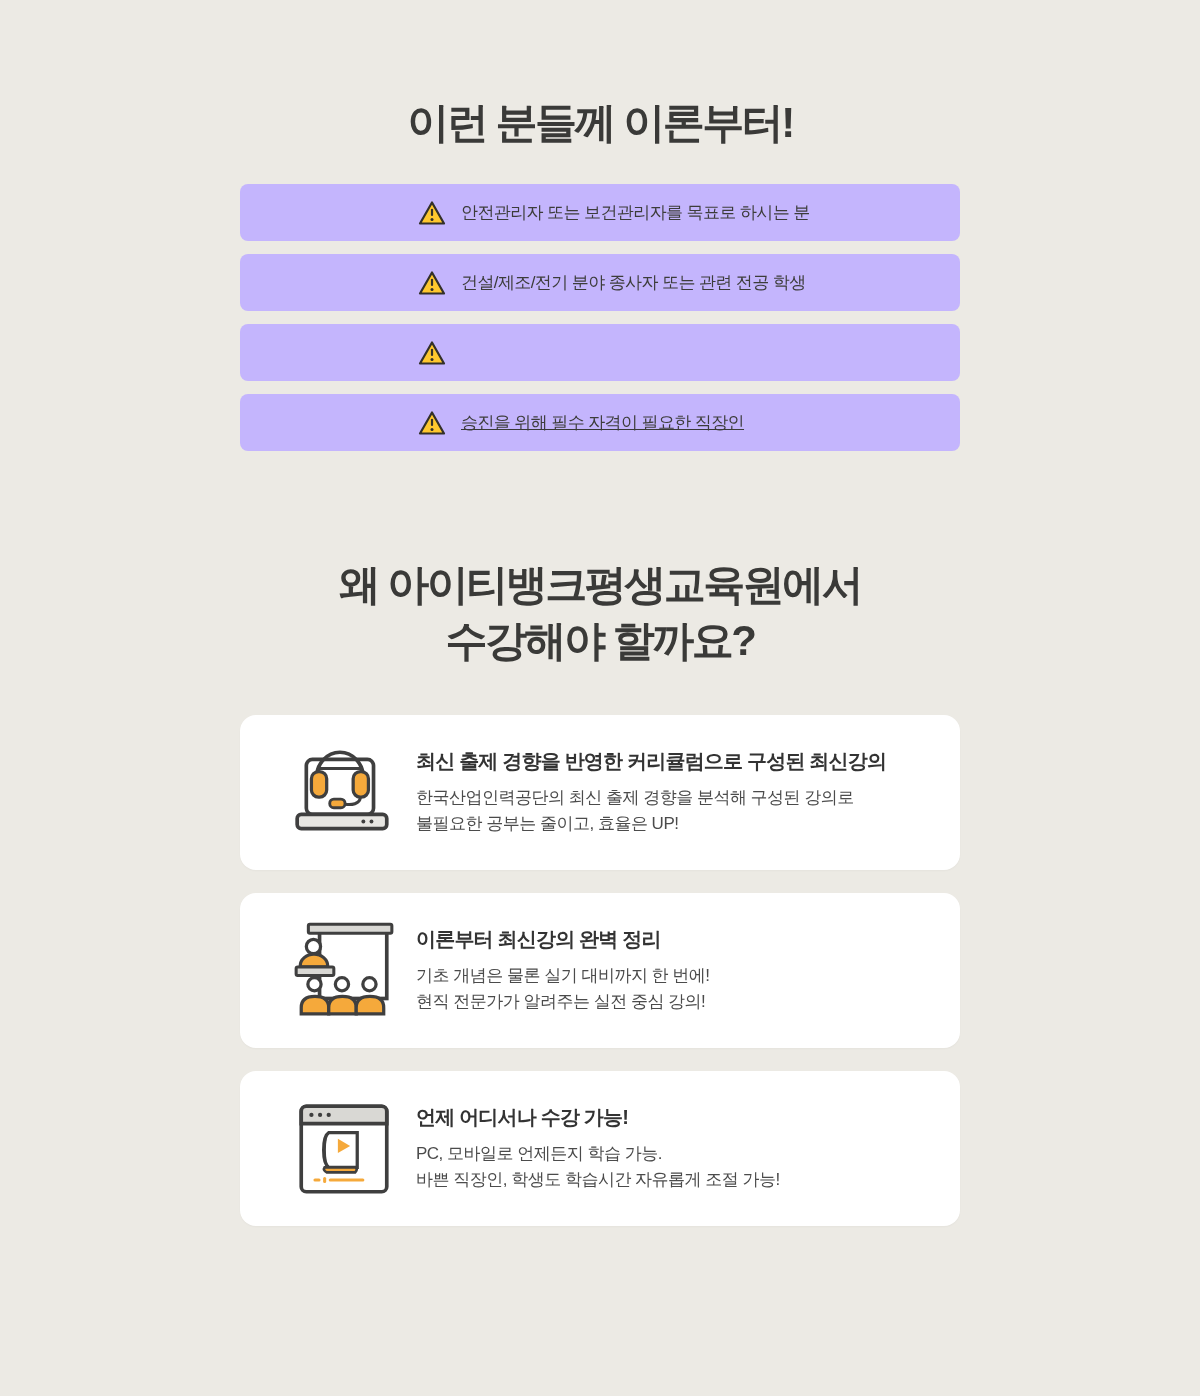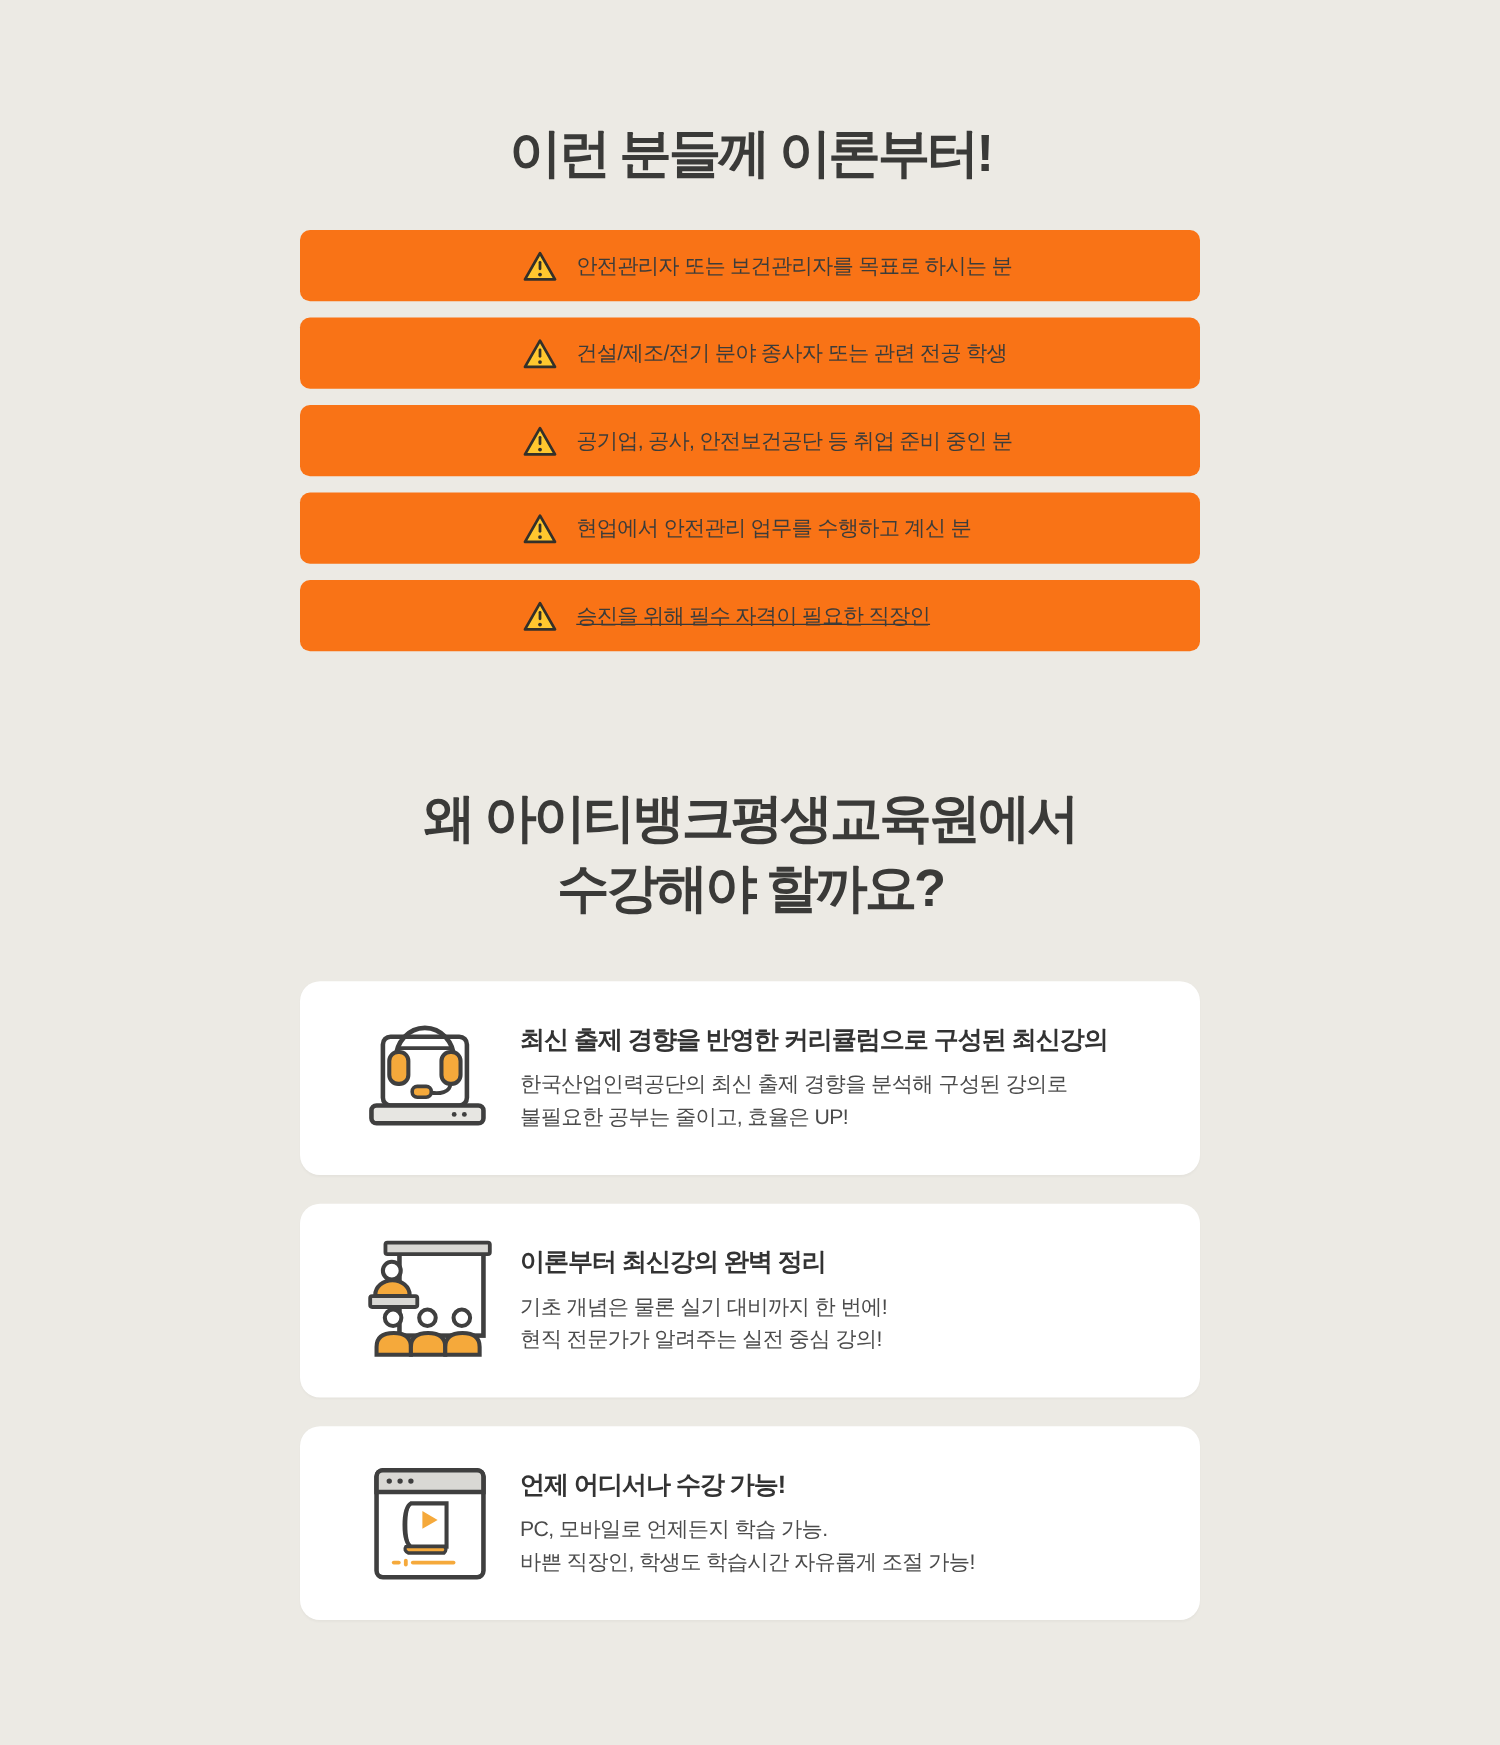--- a/index.html
+++ b/index.html
@@ -19,21 +19,21 @@
     text-align: center;
     font-size: 42px;
     line-height: 46px;
     font-weight: 900;
     letter-spacing: -2.5px;
     color: #3a3a38;
   }
   .rec-list { width: 720px; margin: 38px auto 0; }
   .rec-row {
     height: 57px;
-    background: #f97316;
+    background: #c4b5fd;
     border-radius: 8px;
     margin-bottom: 13px;
     display: flex;
     align-items: center;
     padding-left: 178px;
   }
   .rec-row:last-child { margin-bottom: 0; text-decoration: underline; }
   .warn-icon { flex: none; width: 28px; height: 26px; margin-right: 15px; }
   .rec-text {
     font-size: 17px;
@@ -108,31 +108,22 @@
       </svg>
       <span class="rec-text">건설/제조/전기 분야 종사자 또는 관련 전공 학생</span>
     </div>
 
     <div class="rec-row">
       <svg class="warn-icon" viewBox="0 0 28 26">
         <path d="M14 2.5 L26 23.5 H2 Z" fill="#FFC72E" stroke="#33302a" stroke-width="2.2" stroke-linejoin="round"></path>
         <rect x="12.9" y="8.7" width="2.2" height="7.4" rx="1.1" fill="#33302a"></rect>
         <circle cx="14" cy="19.6" r="1.5" fill="#33302a"></circle>
       </svg>
-      <span class="rec-text">공기업, 공사, 안전보건공단 등 취업 준비 중인 분</span>
-    </div>
-
-    <div class="rec-row">
-      <svg class="warn-icon" viewBox="0 0 28 26">
-        <path d="M14 2.5 L26 23.5 H2 Z" fill="#FFC72E" stroke="#33302a" stroke-width="2.2" stroke-linejoin="round"></path>
-        <rect x="12.9" y="8.7" width="2.2" height="7.4" rx="1.1" fill="#33302a"></rect>
-        <circle cx="14" cy="19.6" r="1.5" fill="#33302a"></circle>
-      </svg>
-      <span class="rec-text">현업에서 안전관리 업무를 수행하고 계신 분</span>
-    </div>
+    </div>
+
 
     <div class="rec-row">
       <svg class="warn-icon" viewBox="0 0 28 26">
         <path d="M14 2.5 L26 23.5 H2 Z" fill="#FFC72E" stroke="#33302a" stroke-width="2.2" stroke-linejoin="round"></path>
         <rect x="12.9" y="8.7" width="2.2" height="7.4" rx="1.1" fill="#33302a"></rect>
         <circle cx="14" cy="19.6" r="1.5" fill="#33302a"></circle>
       </svg>
       <span class="rec-text">승진을 위해 필수 자격이 필요한 직장인</span>
     </div>
 

